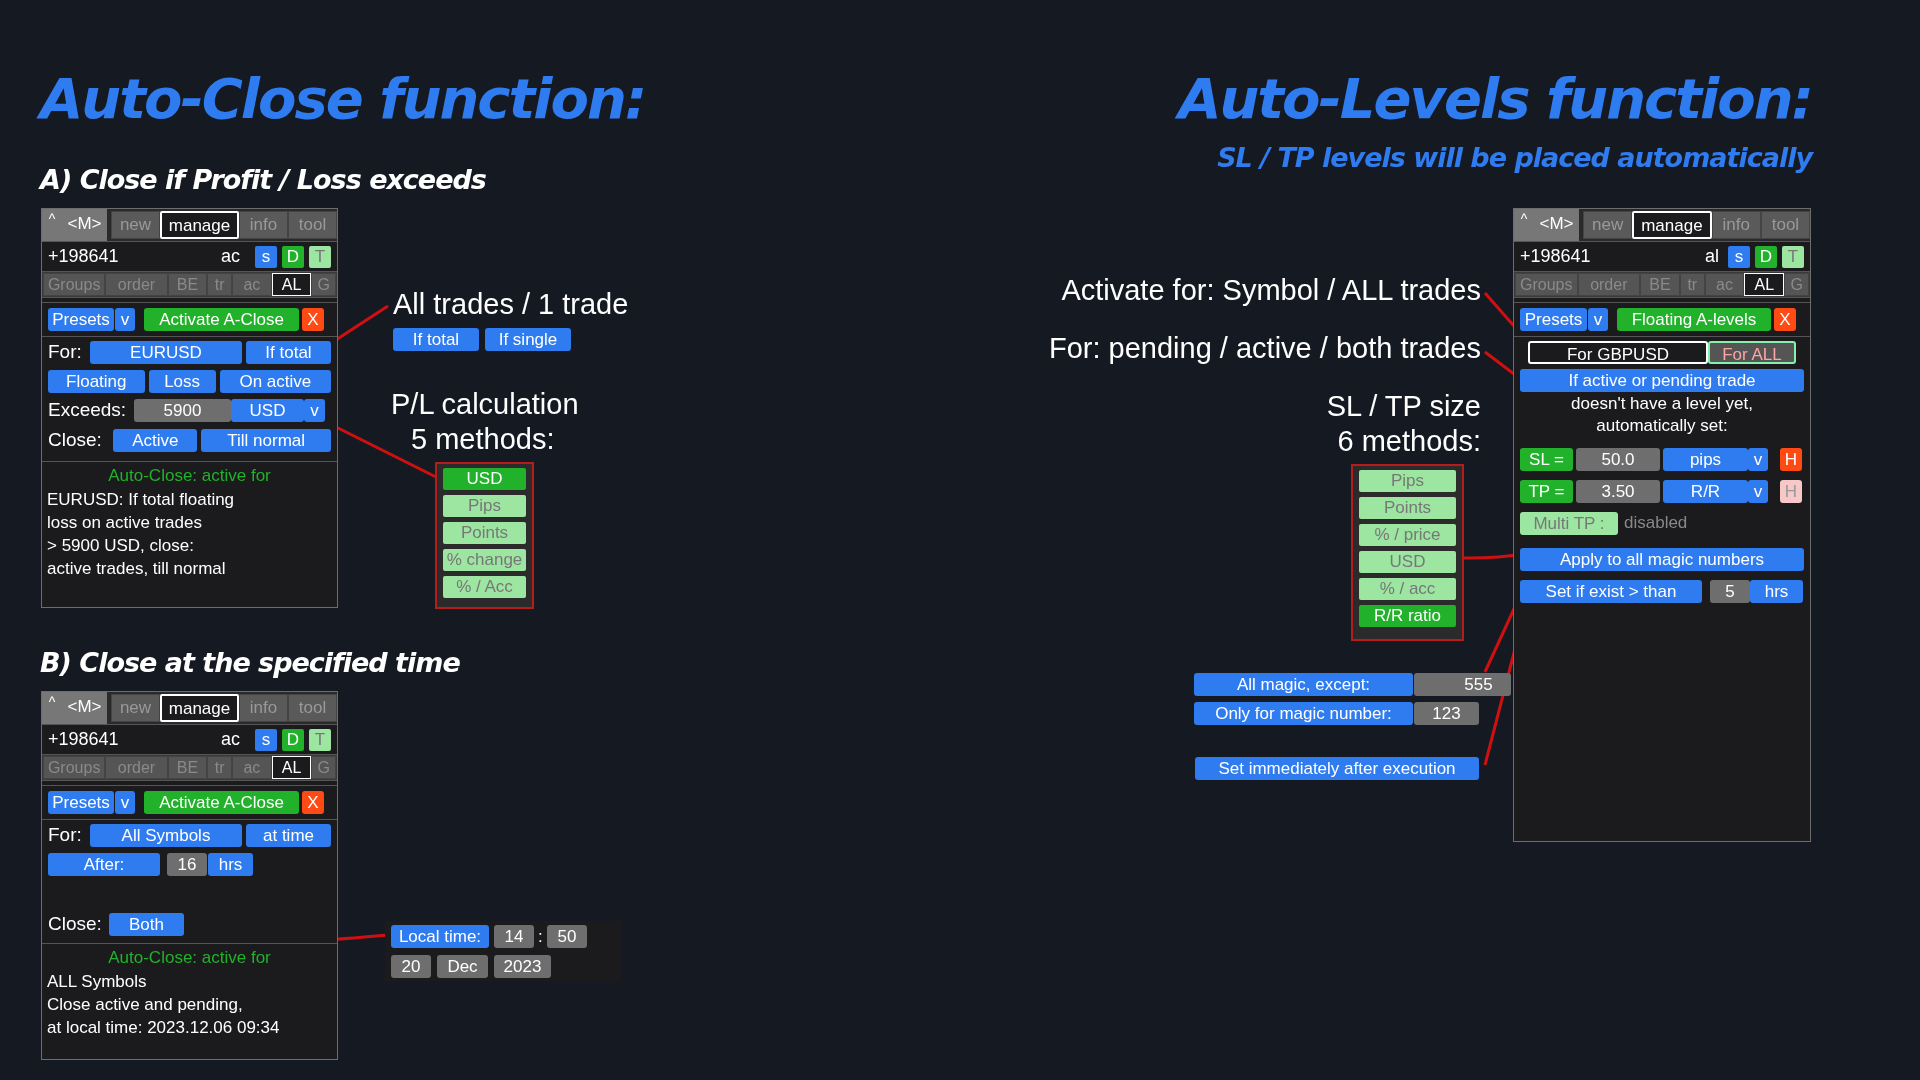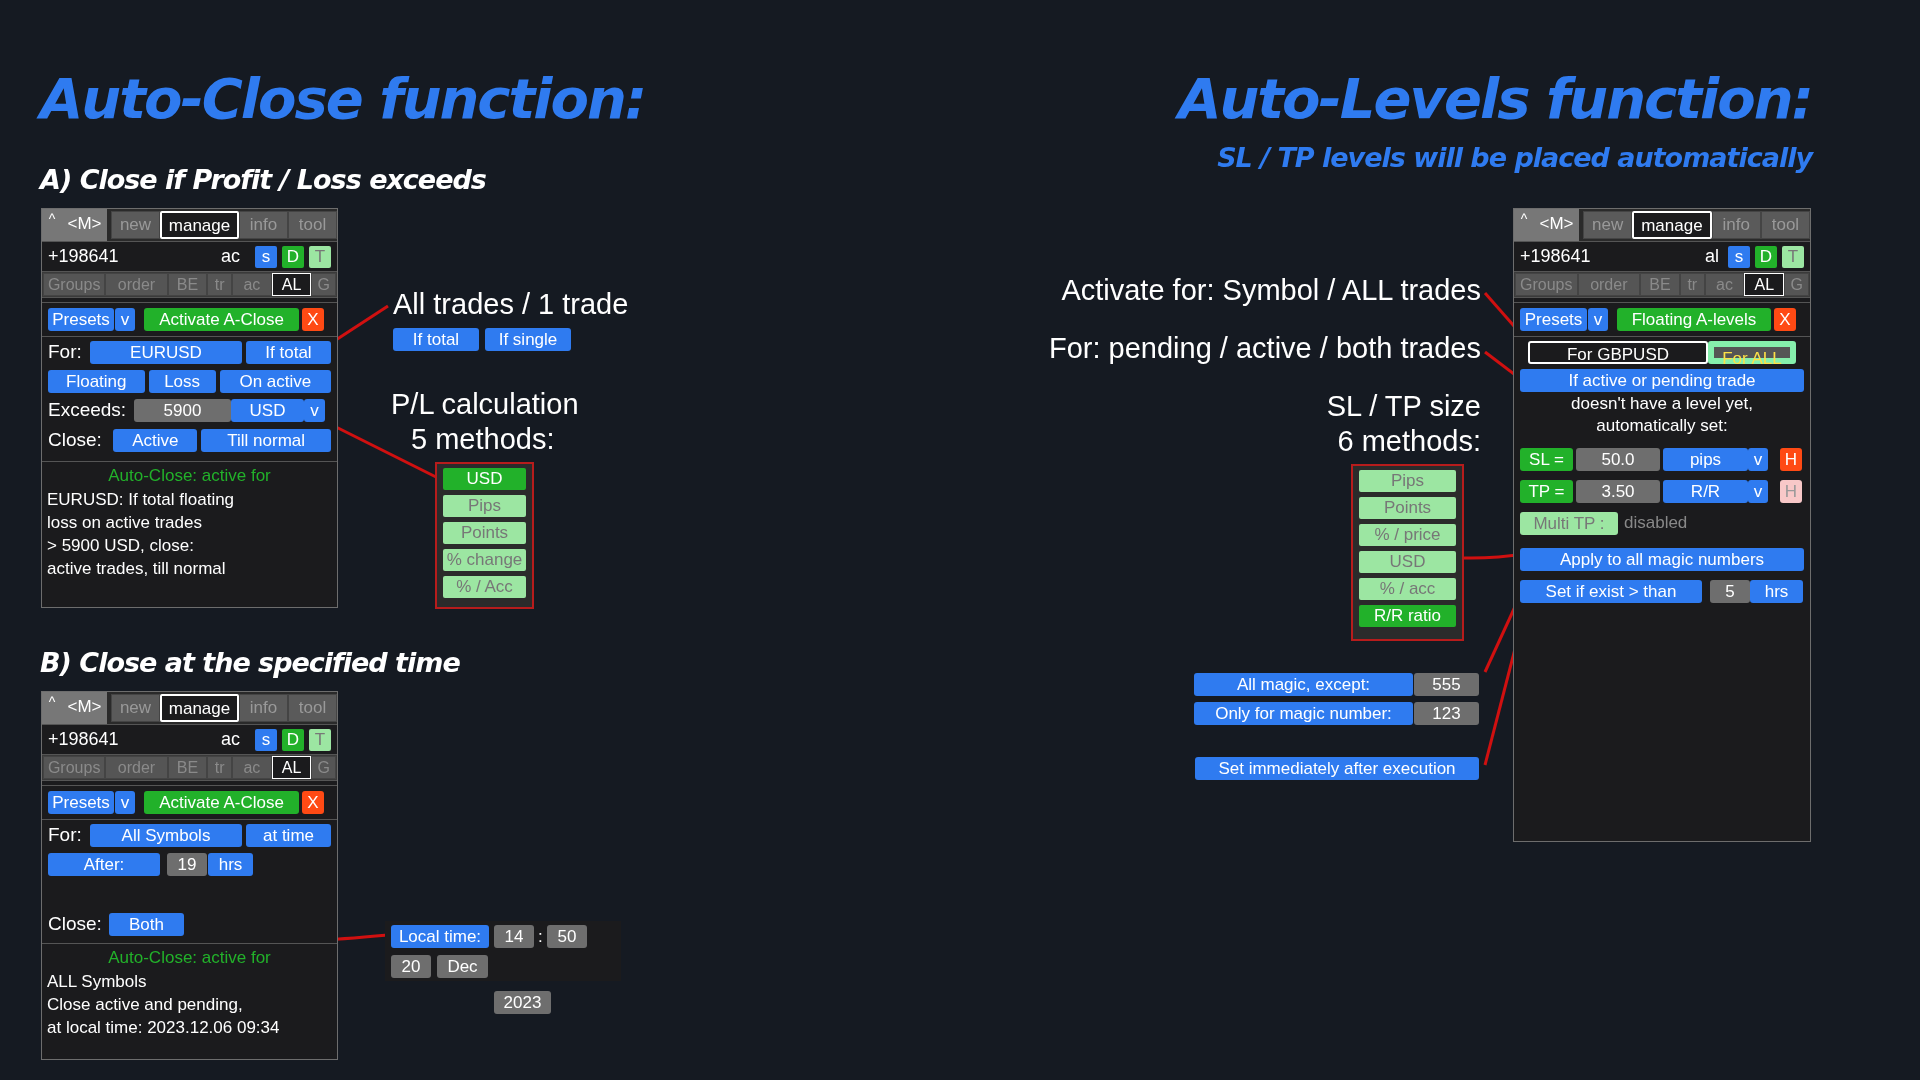--- a/index.html
+++ b/index.html
@@ -165,21 +165,21 @@
     <div class="btn green" style="width:155px;margin-left:9px;">Activate A-Close</div>
     <div class="btn red" style="width:22px;margin-left:3px;">X</div>
   </div>
   <div class="row sep" style="height:31px;">
     <span class="lbl" style="width:42px;">For:</span>
     <div class="btn blue" style="width:152px;">All Symbols</div>
     <div class="btn blue" style="width:85px;margin-left:4px;">at time</div>
   </div>
   <div class="row" style="height:28px;">
     <div class="btn blue" style="width:112px;">After:</div>
-    <div class="btn gray" style="width:40px;margin-left:7px;">19</div>
+    <div class="btn gray" style="width:40px;margin-left:7px;">16</div>
     <div class="btn blue" style="width:45px;margin-left:1px;">hrs</div>
   </div>
   <div class="row" style="height:32px;margin-top:30px;">
     <span class="lbl" style="width:61px;">Close:</span>
     <div class="btn blue" style="width:75px;">Both</div>
   </div>
   <div class="sep" style="margin-top:3px;">
     <div class="status-title">Auto-Close: active for</div>
     <div class="status-line">ALL Symbols</div>
     <div class="status-line">Close active and pending,</div>
@@ -187,42 +187,42 @@
   </div>
 </div>
 
 <div class="abs" style="left:385px;top:921px;width:236px;height:60px;background:#1b1b1d;">
   <div class="abs mini blue" style="left:6px;top:4px;width:98px;">Local time:</div>
   <div class="abs mini gray" style="left:109px;top:4px;width:40px;">14</div>
   <div class="abs" style="left:153px;top:4px;width:8px;font-size:17px;line-height:23px;">:</div>
   <div class="abs mini gray" style="left:162px;top:4px;width:40px;text-align:center;">50</div>
   <div class="abs mini gray" style="left:6px;top:34px;width:40px;">20</div>
   <div class="abs mini gray" style="left:52px;top:34px;width:51px;">Dec</div>
-  <div class="abs mini gray" style="left:109px;top:34px;width:57px;margin-top:36px;">2023</div>
+  <div class="abs mini gray" style="left:109px;top:34px;width:57px;">2023</div>
 </div>
 
 <div class="abs h1" style="right:108px;top:66px;">Auto-Levels function:</div>
 <div class="abs h2b" style="right:108px;top:142px;">SL / TP levels will be placed automatically</div>
 
 <div class="abs note" style="right:439px;top:274px;">Activate for: Symbol / ALL trades</div>
 <div class="abs note" style="right:439px;top:332px;">For: pending / active / both trades</div>
 <div class="abs note" style="right:439px;top:390px;">SL / TP size</div>
 <div class="abs note" style="right:439px;top:425px;">6 methods:</div>
 
 <div class="mbox" style="left:1351px;top:464px;width:113px;height:177px;">
   <div class="mbtn lgreen" style="margin-bottom:5px;">Pips</div>
   <div class="mbtn lgreen" style="margin-bottom:5px;">Points</div>
   <div class="mbtn lgreen" style="margin-bottom:5px;">% / price</div>
   <div class="mbtn lgreen" style="margin-bottom:5px;">USD</div>
   <div class="mbtn lgreen" style="margin-bottom:5px;">% / acc</div>
   <div class="mbtn green">R/R ratio</div>
 </div>
 
 <div class="abs mini blue" style="left:1194px;top:673px;width:219px;">All magic, except:</div>
-<div class="abs mini gray" style="left:1414px;top:673px;width:65px;">555</div>
+<div class="abs mini gray" style="left:1414px;top:673px;width:65px;padding-left:32px;">555</div>
 <div class="abs mini blue" style="left:1194px;top:702px;width:219px;">Only for magic number:</div>
 <div class="abs mini gray" style="left:1414px;top:702px;width:65px;">123</div>
 <div class="abs mini blue" style="left:1195px;top:757px;width:284px;">Set immediately after execution</div>
 
 <div class="panel" style="left:1513px;top:208px;height:634px;width:298px;">
   <div class="tabs">
     <div class="tab-caret">^</div>
     <div class="tab-m">&lt;M&gt;</div>
     <div class="tab">new</div>
     <div class="tab active">manage</div>
@@ -246,21 +246,21 @@
     <div class="g n">G</div>
   </div>
   <div class="row sep" style="height:34px;margin-top:4px;">
     <div class="btn blue" style="width:67px;">Presets</div>
     <div class="btn blue" style="width:20px;margin-left:1px;">v</div>
     <div class="btn green" style="width:154px;margin-left:9px;">Floating A-levels</div>
     <div class="btn red" style="width:22px;margin-left:3px;">X</div>
   </div>
   <div class="row sep" style="height:31px;padding-left:14px;">
     <div class="btn" style="width:180px;border:2px solid #fff;background:#1b1b1d;">For GBPUSD</div>
-    <div class="btn" style="width:88px;background:#555;color:#fde047;border:6px solid #86efac;">For ALL</div>
+    <div class="btn" style="width:88px;background:#555;color:#fca5a5;border:2px solid #86efac;">For ALL</div>
   </div>
   <div class="row" style="height:26px;">
     <div class="btn blue" style="width:285px;">If active or pending trade</div>
   </div>
   <div style="text-align:center;font-size:17px;line-height:22px;">doesn't have a level yet,</div>
   <div style="text-align:center;font-size:17px;line-height:22px;margin-bottom:6px;">automatically set:</div>
   <div class="row" style="height:32px;">
     <div class="btn green" style="width:53px;">SL =</div>
     <div class="btn gray" style="width:84px;margin-left:3px;">50.0</div>
     <div class="btn blue" style="width:85px;margin-left:3px;">pips</div>

